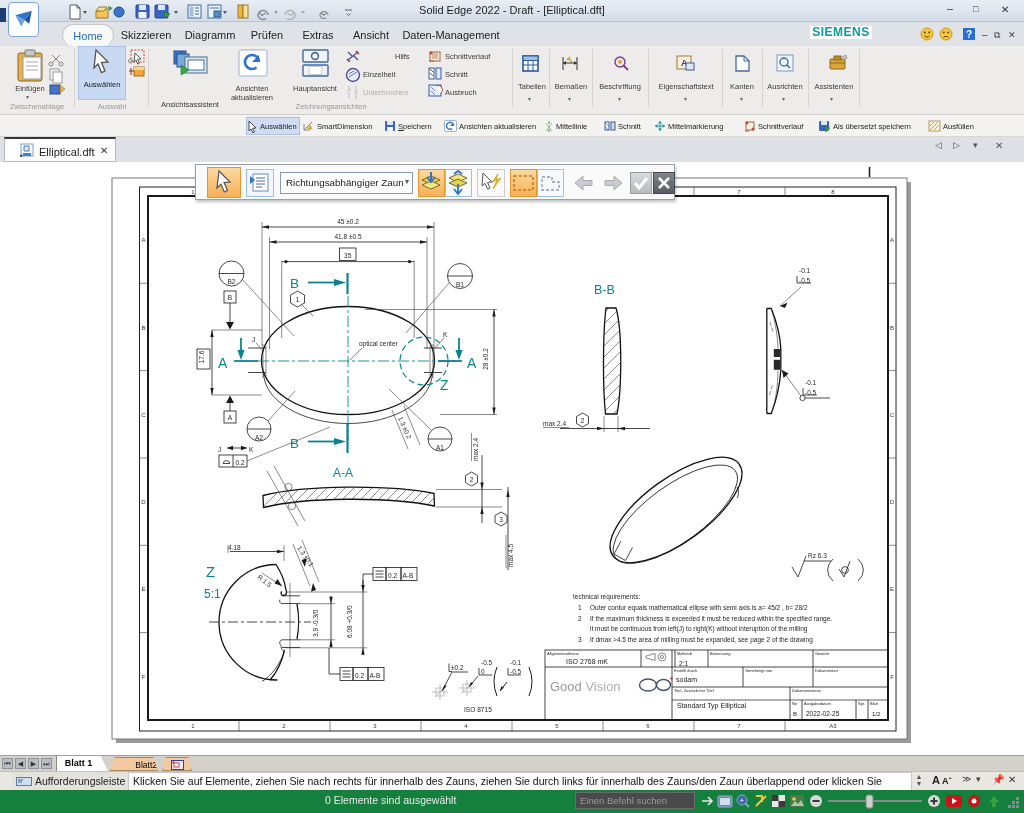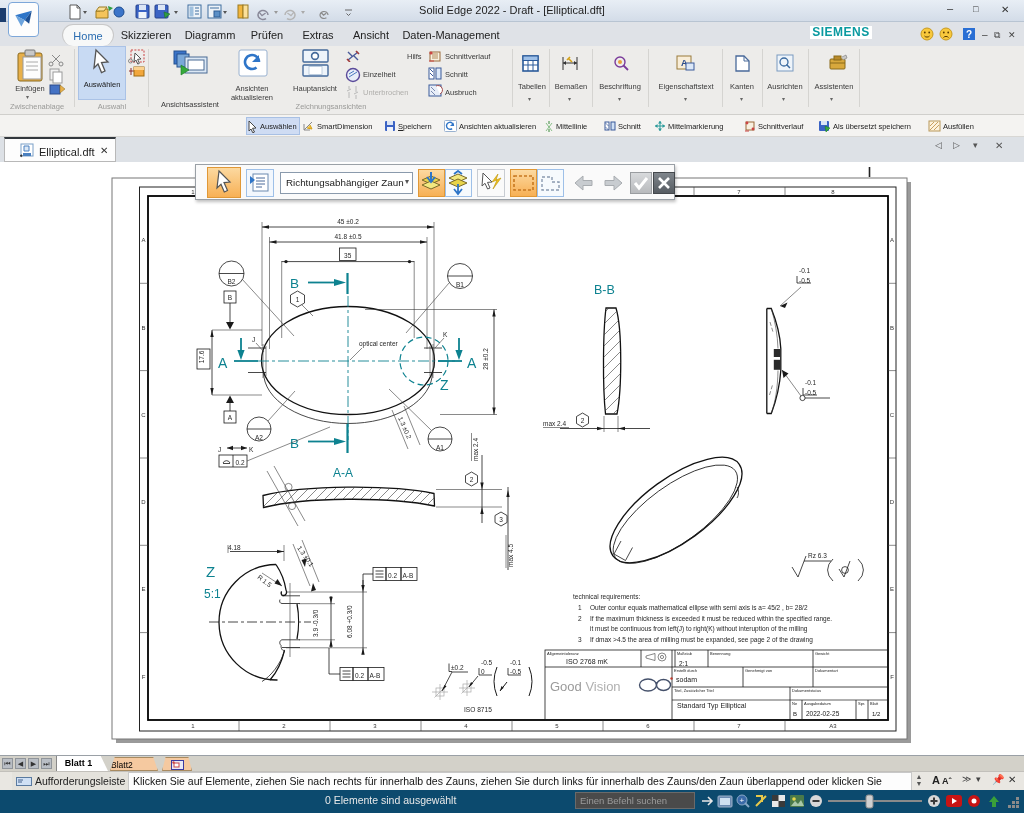--- a/index.html
+++ b/index.html
@@ -28,21 +28,21 @@
 #dtab{position:absolute;left:4px;top:0;width:112px;height:25px;background:#fdfdfd;border:1px solid #b8b8b8;border-top:2px solid #33383e;font-size:8px;color:#222;}
 
 #canvas{left:0;top:162px;width:1024px;height:593px;background:#fff;}
 
 #ftb{left:195px;top:164px;width:480px;height:36px;background:#fafafa;border:1px solid #9aa0a6;box-shadow:1px 2px 3px rgba(0,0,0,.25);}
 .fbtn{position:absolute;top:3px;height:29px;border:1px solid transparent;}
 .forange{background:linear-gradient(#fcd9a0,#f7b055);border:1px solid #e09837;}
 
 #sheettabs{left:0;top:755px;width:1024px;height:16px;background:#d3d1c9;border-top:1px solid #9aa0a6;}
 #promptbar{left:0;top:771px;width:1024px;height:19px;background:#e9e7e2;border-top:1px solid #c2c0bb;font-size:10.5px;}
-#statusbar{left:0;top:790px;width:1024px;height:23px;background:#0c4a6e;color:#e8e8e8;font-size:10.5px;}
+#statusbar{left:0;top:790px;width:1024px;height:23px;background:#15803d;color:#e8e8e8;font-size:10.5px;}
 .navbtn{position:absolute;top:2px;width:11px;height:11px;background:#b9bec5;border:1px solid #8f949a;font-size:7px;color:#333;text-align:center;line-height:10px;}
 </style>
 </head>
 <body>
 <div id="app">
   <div id="titlebar" class="abs"></div>
   <div class="abs" style="left:0;top:8px;width:6px;height:106px;background:#1c3d6e;"></div>
 
   <div class="abs" style="left:8px;top:2px;width:31px;height:35px;background:#fdfdfd;border:1px solid #7da7d9;border-radius:4px;z-index:5;">
     <svg width="29" height="33" viewBox="0 0 31 38">
@@ -213,21 +213,21 @@
       <circle cx="13" cy="7" r="3.4" fill="#fff" stroke="#44699a" stroke-width="1.6"></circle>
       <rect x="1" y="16" width="25" height="11" rx="1" fill="#eef4fa" stroke="#44699a" stroke-width="1.4"></rect>
       <rect x="7" y="17.5" width="13" height="8" fill="#fff" stroke="#b0c4d8" stroke-width=".8"></rect>
     </svg>
     <div class="biglabel" style="left:280px;top:38px;width:70px;">Hauptansicht</div>
 
     <svg class="abs" style="left:346px;top:4px" width="14" height="12" viewBox="0 0 14 12">
         <path d="M2 10 L12 2 M2 2 l4 4 M12 10 l-4 -4" stroke="#4a5a9a" stroke-width="1.4" fill="none"></path>
         <path d="M1 9 l3 3 M10 1 l3 3" stroke="#a03a3a" stroke-width="1.6"></path>
       </svg>
-    <div class="biglabel" style="left:374px;top:6px;width:30px;text-align:left;padding-left:33px;">Hilfs</div>
+    <div class="biglabel" style="left:362px;top:6px;width:30px;text-align:left;padding-left:33px;">Hilfs</div>
     <svg class="abs" style="left:345px;top:21px" width="16" height="16" viewBox="0 0 16 16">
         <circle cx="8" cy="8" r="6.5" fill="#e8eef8" stroke="#5a4a9a" stroke-width="1.4"></circle>
         <path d="M4 10 l8 -5 M4 7 l5 -3" stroke="#4a7ac0"></path>
       </svg>
     <div class="biglabel" style="left:363px;top:24px;width:50px;text-align:left;">Einzelheit</div>
     <svg class="abs" style="left:346px;top:39px" width="14" height="14" viewBox="0 0 14 14">
         <path d="M3 1 v3 m0 3 v6 M10 1 v6 m0 3 v4 M1 6 l4 -2 M8 9 l4 -2" stroke="#b8b8b8" fill="none"></path>
       </svg>
     <div class="biglabel" style="left:363px;top:42px;width:70px;text-align:left;color:#b0afac;">Unterbrochen</div>
 
@@ -861,21 +861,21 @@
           <path d="M5 5 l10 10 M15 5 l-10 10" stroke="#fff" stroke-width="2.6"></path>
         </svg>
     </div>
   </div>
   <div id="sheettabs" class="abs">
     <div class="navbtn" style="left:2px;">⏮</div>
     <div class="navbtn" style="left:15px;">◀</div>
     <div class="navbtn" style="left:28px;">▶</div>
     <div class="navbtn" style="left:41px;">⏭</div>
     <div class="abs" style="left:56px;top:0;width:52px;height:15px;background:#fff;border-left:1px solid #888;border-right:8px solid transparent;border-bottom:0;font-size:9px;font-weight:bold;text-align:center;line-height:15px;clip-path:polygon(0 0,86% 0,100% 100%,0 100%);">Blatt 1</div>
-    <div class="abs" style="left:110px;top:1px;width:48px;height:14px;background:#f5c9a0;border:1px solid #a88a60;font-size:8.5px;text-align:left;line-height:14px;clip-path:polygon(10% 0,90% 0,100% 100%,0 100%);">Blatt2</div>
+    <div class="abs" style="left:110px;top:1px;width:48px;height:14px;background:#f5c9a0;border:1px solid #a88a60;font-size:8.5px;text-align:right;line-height:14px;clip-path:polygon(10% 0,90% 0,100% 100%,0 100%);">Blatt2</div>
     <div class="abs" style="left:162px;top:1px;width:30px;height:14px;background:#f5c9a0;border:1px solid #a88a60;clip-path:polygon(12% 0,88% 0,100% 100%,0 100%);">
       <svg style="position:absolute;left:8px;top:2px" width="13" height="10" viewBox="0 0 13 10">
           <rect x="0.5" y="0.5" width="12" height="9" fill="#e8e8f5" stroke="#3a3aa0"></rect>
           <rect x="3" y="3" width="5" height="4" fill="#fff" stroke="#c44"></rect>
           <circle cx="2.5" cy="2.5" r="1.2" fill="#c44"></circle>
         </svg>
     </div>
   </div>
   <div id="promptbar" class="abs">
     <div class="abs" style="left:12px;top:0;width:127px;height:19px;background:#e4e2dc;border-right:1px solid #bbb;">

